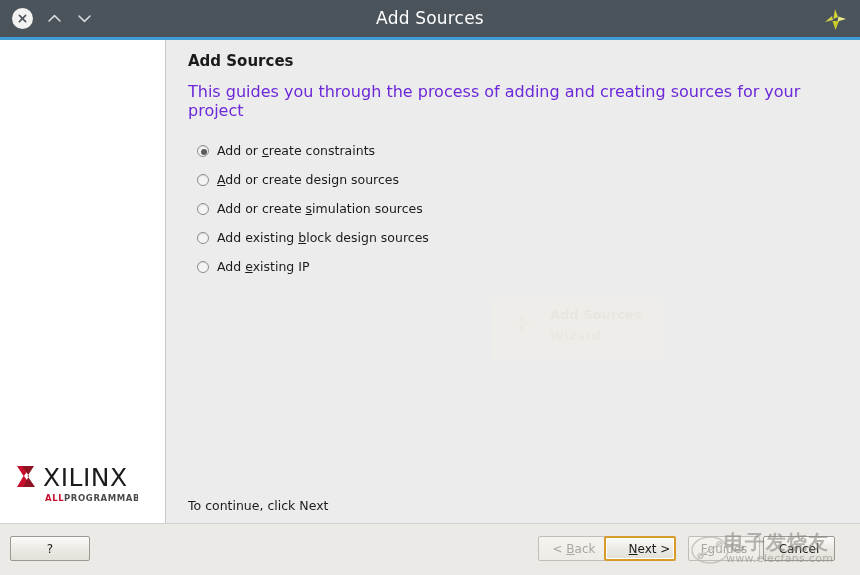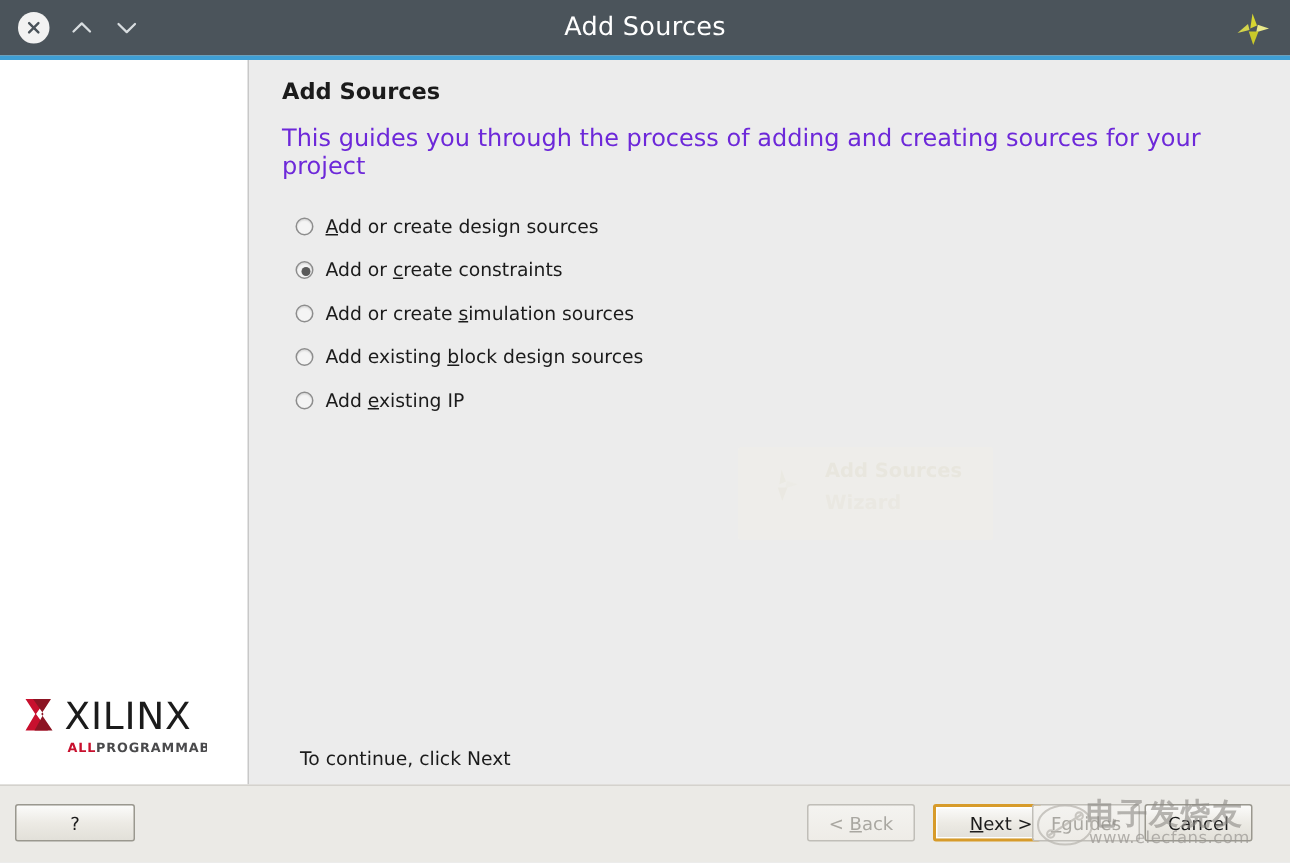--- a/index.html
+++ b/index.html
@@ -138,21 +138,20 @@
     color: #1b1b1b;
     white-space: nowrap;
   }
   .opt-label u { text-decoration: underline; }
 
   .continue-text {
     position: absolute;
     left: 22px; bottom: 10px;
     font-size: 12.5px;
     color: #1b1b1b;
-    margin-left: 12px;
   }
 
   
   .ghost-banner {
     position: absolute;
     left: 326px; top: 258px;
     width: 170px; height: 62px;
     background: #f1efe9;
     opacity: .55;
     pointer-events: none;
@@ -198,21 +197,21 @@
     border-color: #c0beb8;
     background: linear-gradient(to bottom, #f4f3f0 0%, #eeece7 100%);
     cursor: default;
   }
   .btn.focused {
     border: 2px solid #d79b2a;
     box-shadow: inset 0 0 0 1px #ffffff;
   }
   #btn-help  { left: 10px;  width: 80px; }
   #btn-back  { left: 538px; width: 72px; justify-content: center; }
-  #btn-next  { left: 622px; width: 72px; padding-left: 19px; }
+  #btn-next  { left: 604px; width: 72px; padding-left: 19px; }
   #btn-finish{ left: 688px; width: 72px; }
   #btn-cancel{ left: 763px; width: 72px; }
 
   
   .watermark {
     position: absolute;
     left: 690px; top: 528px;
     width: 170px; height: 46px;
     pointer-events: none;
     opacity: .72;
@@ -286,27 +285,27 @@
           <text x="51" y="41" font-family="DejaVu Sans, Liberation Sans, sans-serif" font-size="8.5" fill="#4a4a4c" letter-spacing="0.6" font-weight="bold">PROGRAMMABLE.</text>
         </svg>
       </div>
     </div>
 
     <div class="content">
       <div class="page-title">Add Sources</div>
       <div class="page-desc">This guides you through the process of adding and creating sources for your project</div>
 
       <div class="options" id="options-list">
+          <div class="option selected">
+            <span class="radio"></span>
+            <span class="opt-label"><span>Add or </span><u>c</u><span>reate constraints</span></span>
+          </div>
           <div class="option">
             <span class="radio"></span>
             <span class="opt-label"><span></span><u>A</u><span>dd or create design sources</span></span>
-          </div>
-          <div class="option selected">
-            <span class="radio"></span>
-            <span class="opt-label"><span>Add or </span><u>c</u><span>reate constraints</span></span>
           </div>
           <div class="option">
             <span class="radio"></span>
             <span class="opt-label"><span>Add or create </span><u>s</u><span>imulation sources</span></span>
           </div>
           <div class="option">
             <span class="radio"></span>
             <span class="opt-label"><span>Add existing </span><u>b</u><span>lock design sources</span></span>
           </div>
           <div class="option">

